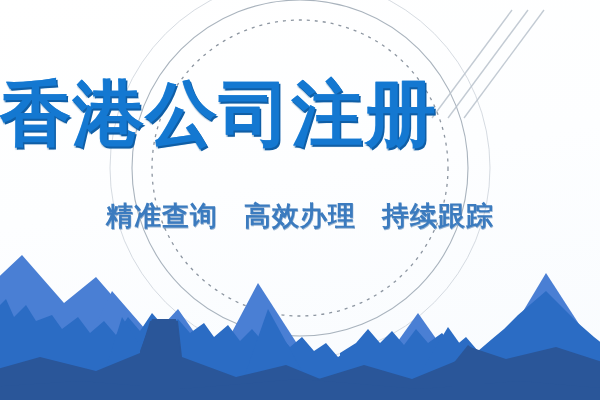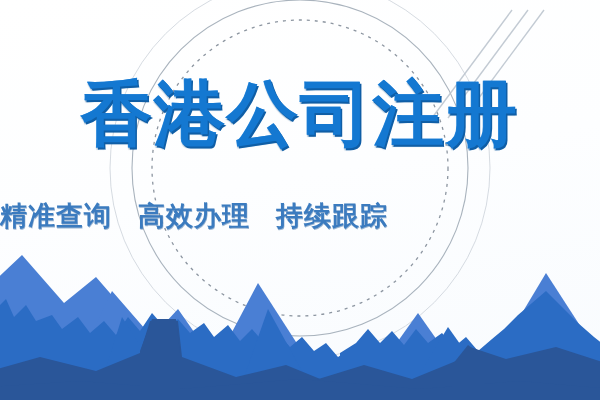--- a/index.html
+++ b/index.html
@@ -27,21 +27,20 @@
     height: 400px;
     pointer-events: none;
   }
 
   
   .title-wrap {
     position: absolute;
     left: 0;
     top: 78px;
     width: 600px;
-    text-align: center;
     z-index: 6;
   }
   .title {
     display: inline-block;
     font-family: "DejaVu Sans", "Liberation Sans", sans-serif;
     font-size: 71px;
     line-height: 1.02;
     font-weight: 700;
     letter-spacing: 2px;
     color: #1478d1;
@@ -51,20 +50,21 @@
       -0.5px 0 0 #2b8ade,
        0 2px 1px rgba(13,80,140,0.35);
   }
 
   
   .subtitle-wrap {
     position: absolute;
     left: 0;
     top: 198px;
     width: 600px;
+    text-align: center;
     z-index: 6;
   }
   .subtitle {
     display: inline-block;
     font-family: "DejaVu Sans", "Liberation Sans", sans-serif;
     font-size: 27px;
     font-weight: 700;
     letter-spacing: 1px;
     color: #3b7bbf;
     white-space: nowrap;

